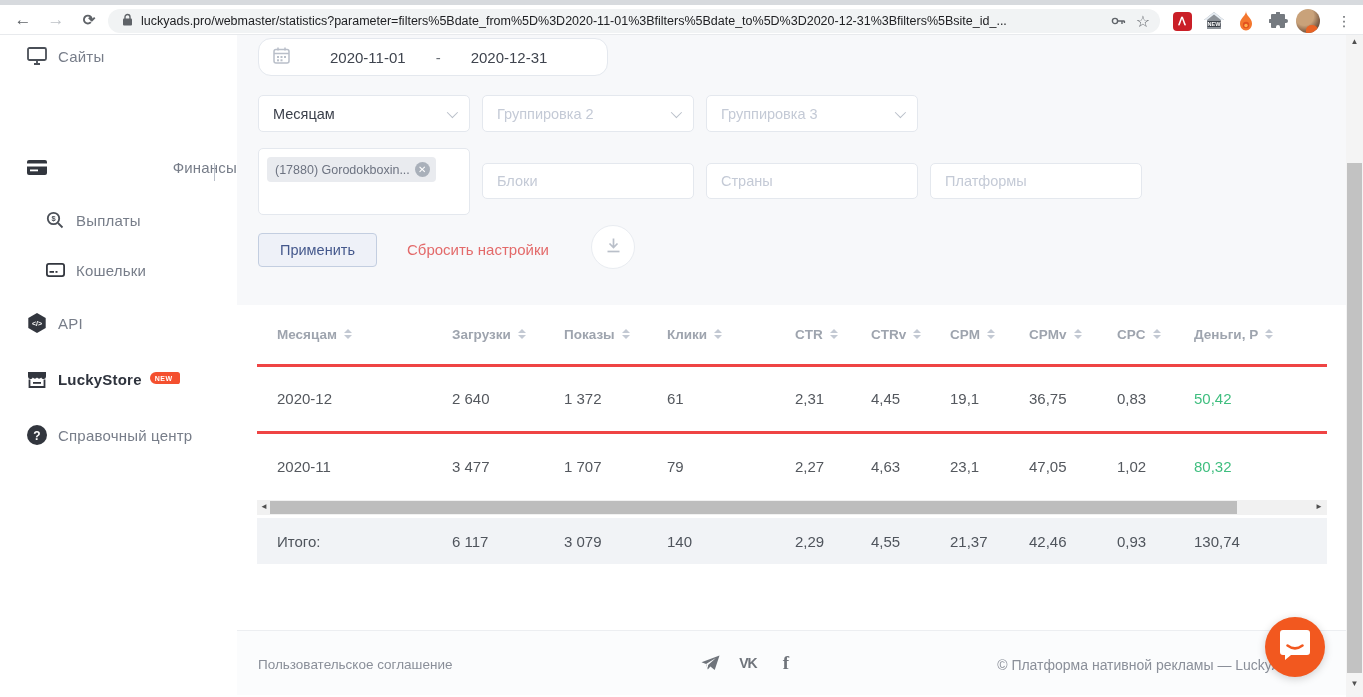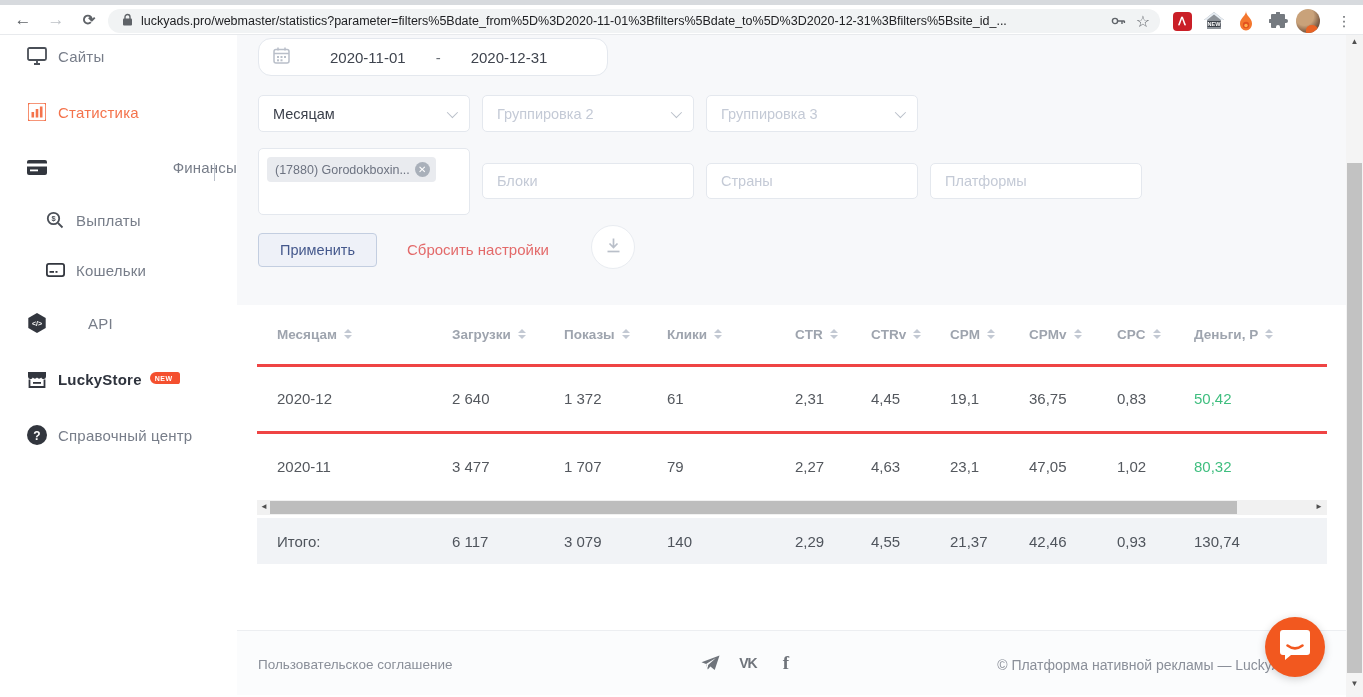--- a/index.html
+++ b/index.html
@@ -154,31 +154,20 @@
   <div class="sidebar">
     <div class="side-item" style="top:4px;">
       <span class="ic">
         <svg width="20" height="18" viewBox="0 0 20 18">
             <rect x="1" y="1" width="18" height="12" rx="1.5" fill="none" stroke="#4a4f57" stroke-width="1.8"></rect>
             <path d="M7 17h6M10 13v4" stroke="#4a4f57" stroke-width="1.8"></path>
           </svg>
       </span>
       <span class="lbl">Сайты</span>
     </div>
-    <div class="side-item active" style="top:60px;">
-      <span class="ic">
-        <svg width="18" height="18" viewBox="0 0 18 18">
-            <rect x="0" y="0" width="18" height="18" rx="2" fill="none" stroke="#f4734c" stroke-width="1.6"></rect>
-            <rect x="3.5" y="9" width="2.6" height="5.5" fill="#f4734c"></rect>
-            <rect x="7.7" y="6" width="2.6" height="8.5" fill="#f4734c"></rect>
-            <rect x="11.9" y="3.5" width="2.6" height="11" fill="#f4734c"></rect>
-          </svg>
-      </span>
-      <span class="lbl">Статистика</span>
-    </div>
     <div class="side-item" style="top:115px;justify-content:space-between;">
       <span class="ic">
         <svg width="20" height="15" viewBox="0 0 20 15">
             <rect x="0" y="0" width="20" height="15" rx="2" fill="#32363e"></rect>
             <rect x="0" y="3.5" width="20" height="3" fill="#fff"></rect>
             <rect x="3" y="9.5" width="8" height="1.8" fill="#fff"></rect>
           </svg>
       </span>
       <span class="lbl">Финансы</span>
       <span class="chev-wrap"><span class="chev up"></span></span>
@@ -196,21 +185,21 @@
     <div class="side-item sub" style="top:218px;">
       <span class="ic">
         <svg width="19" height="14" viewBox="0 0 19 14">
             <rect x="0.9" y="0.9" width="17.2" height="12.2" rx="2" fill="none" stroke="#32363e" stroke-width="1.8"></rect>
             <rect x="3.5" y="8" width="4.5" height="1.8" fill="#32363e"></rect>
             <rect x="9.5" y="8" width="2" height="1.8" fill="#32363e"></rect>
           </svg>
       </span>
       <span class="lbl">Кошельки</span>
     </div>
-    <div class="side-item" style="top:271px;gap:30px;">
+    <div class="side-item" style="top:271px;">
       <span class="ic">
         <svg width="20" height="20" viewBox="0 0 20 20">
             <path d="M10 0l8.7 5v10L10 20 1.3 15V5z" fill="#32363e"></path>
             <text x="10" y="12.8" font-size="7" text-anchor="middle" fill="#fff" font-family="Liberation Sans, sans-serif" font-weight="bold">&lt;/&gt;</text>
           </svg>
       </span>
       <span class="lbl">API</span>
     </div>
     <div class="side-item lucky" style="top:327px;">
       <span class="ic">

